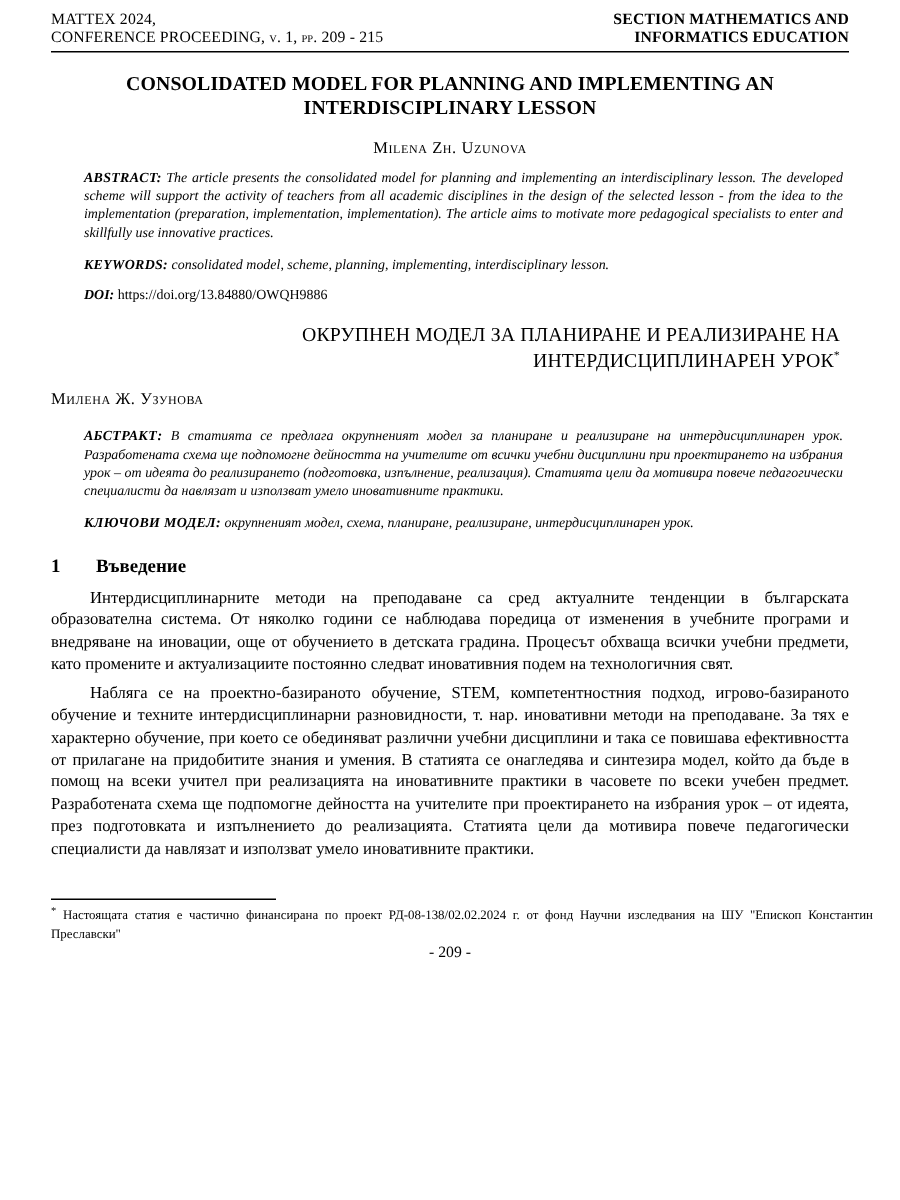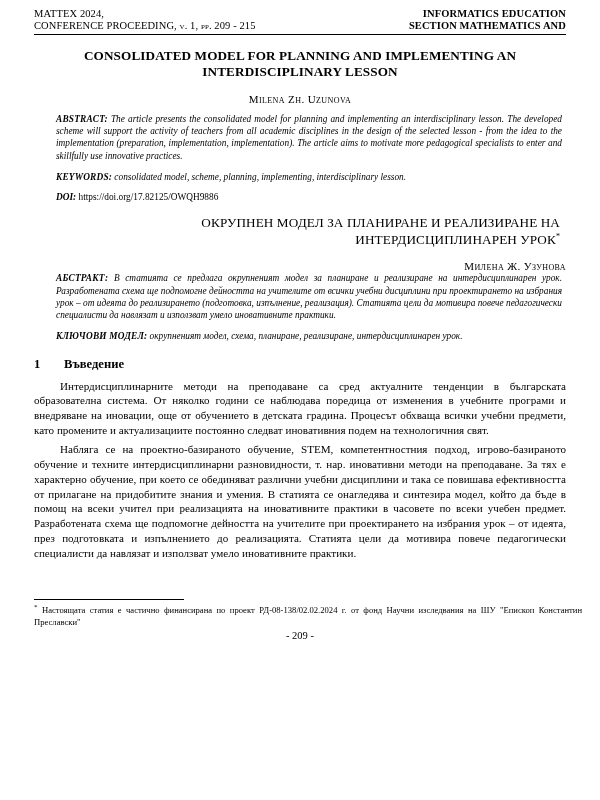--- a/index.html
+++ b/index.html
@@ -95,24 +95,25 @@
     font-size: 13.2px;
     line-height: 1.28;
     margin: 0 6px 11px 6px;
     letter-spacing: 0.1px;
   }
   .title-bg sup {
     font-size: 8px;
     vertical-align: super;
   }
   .author-bg {
-    text-align: right;
+    text-align: left;
     font-size: 11px;
     font-variant: small-caps;
     letter-spacing: 0.4px;
+    margin-bottom: 13px;
   }
 
   
   .sec-head {
     display: flex;
     font-weight: bold;
     font-size: 12.6px;
     margin: 14px 0 7px 0;
   }
   .sec-num {
@@ -159,40 +160,40 @@
 <body>
 
 <div class="page">
 
   <div class="runhead">
     <div class="runhead-left">
       <div>MATTEX 2024,</div>
       <div>CONFERENCE PROCEEDING, v. 1, pp. 209 - 215</div>
     </div>
     <div class="runhead-right">
+      <div>SECTION MATHEMATICS AND</div>
       <div>INFORMATICS EDUCATION</div>
-      <div>SECTION MATHEMATICS AND</div>
     </div>
   </div>
   <div class="runhead-rule"></div>
 
   <div class="title-en">CONSOLIDATED MODEL FOR PLANNING AND IMPLEMENTING AN INTERDISCIPLINARY LESSON</div>
 
   <div class="author-en">Milena Zh. Uzunova</div>
 
   <p class="block">
     <span class="lbl-sc">ABSTRACT:</span><span> The article presents the consolidated model for planning and implementing an interdisciplinary lesson. The developed scheme will support the activity of teachers from all academic disciplines in the design of the selected lesson - from the idea to the implementation (preparation, implementation, implementation). The article aims to motivate more pedagogical specialists to enter and skillfully use innovative practices.</span>
   </p>
 
   <p class="block">
     <span class="lbl-sc">KEYWORDS:</span><span> consolidated model, scheme, planning, implementing, interdisciplinary lesson.</span>
   </p>
 
   <p class="doi">
-    <span class="lbl">DOI:</span><span class="doi-val"> https://doi.org/17.82125/OWQH9886</span>
+    <span class="lbl">DOI:</span><span class="doi-val"> https://doi.org/13.84880/OWQH9886</span>
   </p>
 
   <div class="title-bg">
     <span>ОКРУПНЕН МОДЕЛ ЗА ПЛАНИРАНЕ И РЕАЛИЗИРАНЕ НА ИНТЕРДИСЦИПЛИНАРЕН УРОК</span><sup>*</sup>
   </div>
 
   <div class="author-bg">Милена Ж. Узунова</div>
 
   <p class="block">
     <span class="lbl-sc">АБСТРАКТ:</span><span> В статията се предлага окрупненият модел за планиране и реализиране на интердисциплинарен урок. Разработената схема ще подпомогне дейността на учителите от всички учебни дисциплини при проектирането на избрания урок – от идеята до реализирането (подготовка, изпълнение, реализация). Статията цели да мотивира повече педагогически специалисти да навлязат и използват умело иновативните практики.</span>

